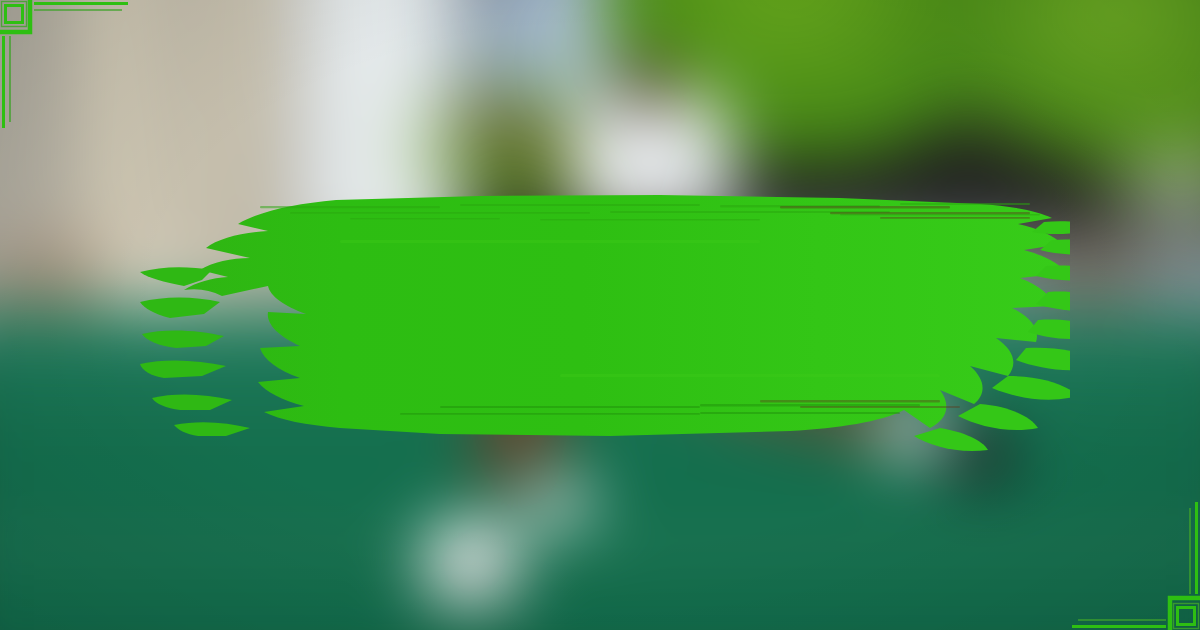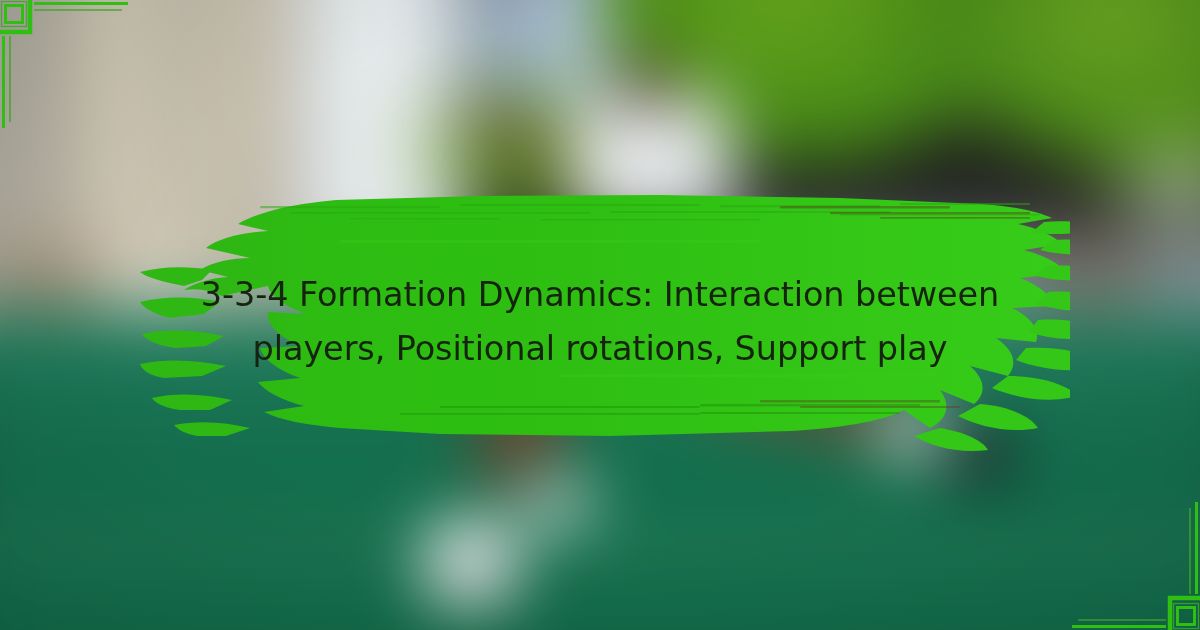--- a/index.html
+++ b/index.html
@@ -427,22 +427,20 @@
         <rect x="660" y="228" width="160" height="2" rx="1"></rect>
       </g>
 
       <g fill="#3ecb1b" opacity="0.35">
         <rect x="200" y="62" width="420" height="3" rx="1.5"></rect>
         <rect x="420" y="196" width="380" height="3" rx="1.5"></rect>
       </g>
     </svg>
   </div>
 
-  <div class="title">3-3-4 Formation Dynamics: Interaction between
-players, Positional rotations, Support play</div>
 
   <div class="corner corner-tl">
     <svg width="130" height="130" viewBox="0 0 130 130" aria-hidden="true">
 
       <rect x="5.5" y="5.5" width="17" height="17" fill="none" stroke="#2ebf12" stroke-width="3"></rect>
 
       <path d="M 0,32 L 30,32 L 30,0" fill="none" stroke="#2ebf12" stroke-width="4.5" stroke-linecap="square"></path>
 
       <rect x="1.5" y="1.5" width="25" height="25" fill="none" stroke="#3fa32a" stroke-width="1.4" opacity="0.85"></rect>
 

